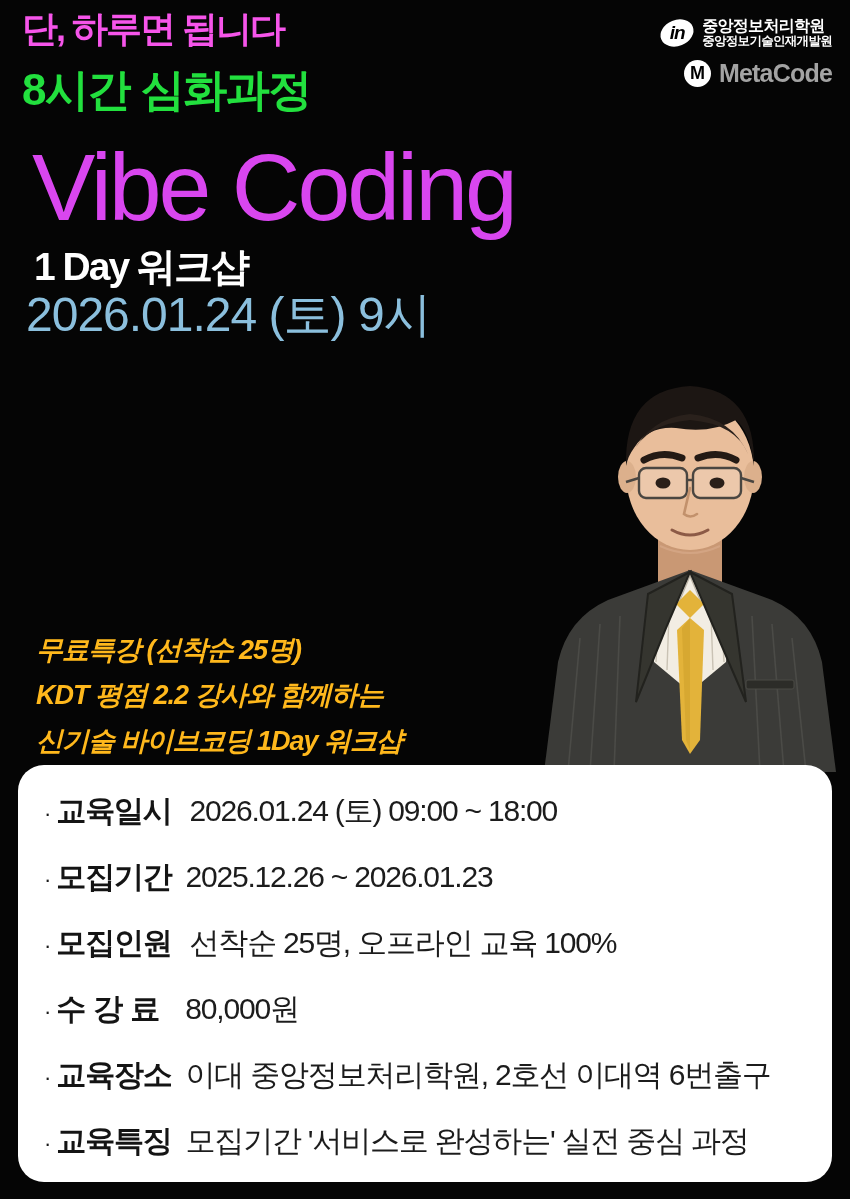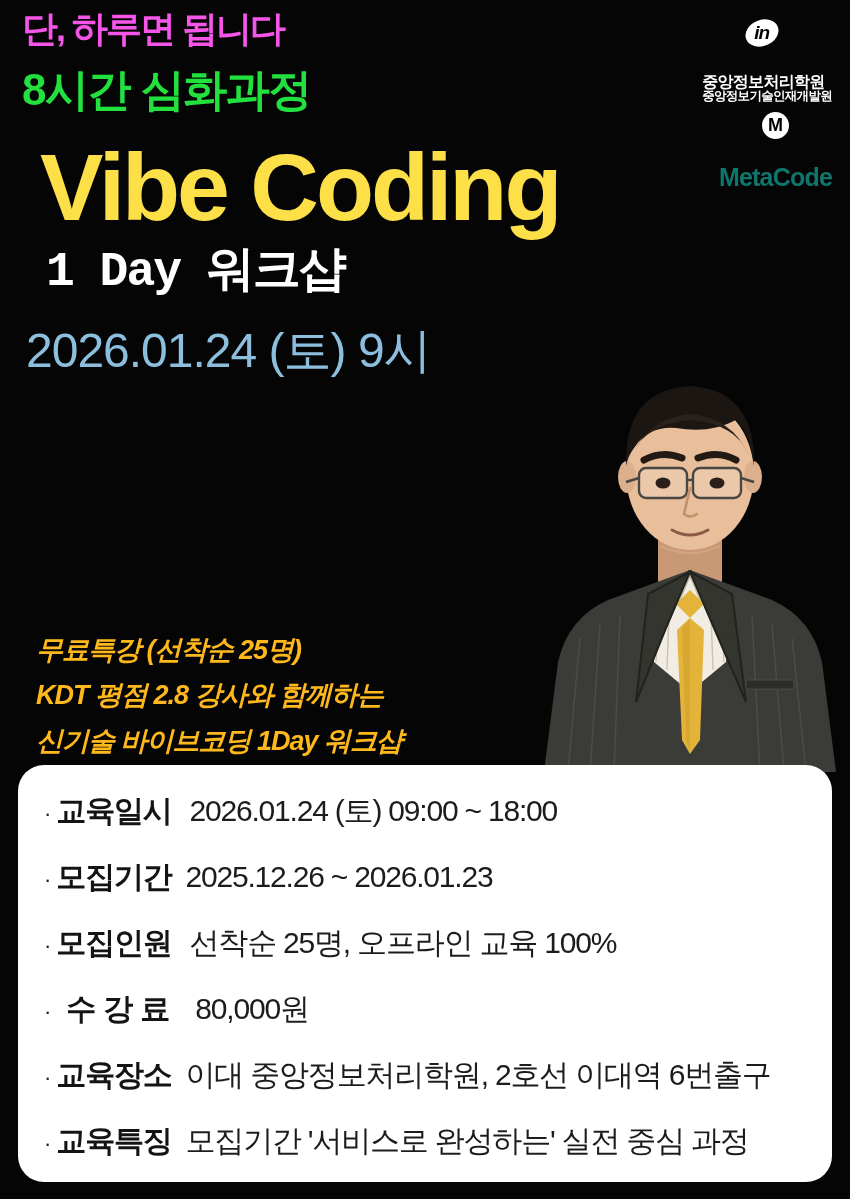--- a/index.html
+++ b/index.html
@@ -25,22 +25,21 @@
     right: 18px;
     width: 170px;
     display: flex;
     flex-direction: column;
     align-items: flex-end;
     gap: 9px;
   }
   .logo-row {
     display: flex;
     align-items: center;
-    gap: 24px;
-    flex-direction: column;
+    gap: 8px;
   }
   .logo-mark-cha {
     width: 34px;
     height: 34px;
     position: relative;
     flex: 0 0 auto;
   }
   .logo-mark-cha .blob {
     position: absolute;
     left: 0; top: 4px;
@@ -62,21 +61,20 @@
     font-weight: 700;
     font-style: italic;
     color: #000000;
     letter-spacing: -1px;
   }
   .cha-text {
     display: flex;
     flex-direction: column;
     line-height: 1.02;
     color: #ffffff;
-    margin-left: 11px;
   }
   .cha-line1 {
     font-size: 16px;
     font-weight: 700;
     letter-spacing: -0.7px;
     white-space: nowrap;
   }
   .cha-line2 {
     font-size: 12.5px;
     font-weight: 700;
@@ -93,21 +91,21 @@
     display: flex;
     align-items: center;
     justify-content: center;
     font-size: 18px;
     font-weight: 700;
     flex: 0 0 auto;
   }
   .meta-text {
     font-size: 25px;
     font-weight: 700;
-    color: #0f766e;
+    color: #a3a3a3;
     letter-spacing: -0.8px;
     white-space: nowrap;
   }
 
   
   .headline {
     position: absolute;
     left: 22px;
     top: 8px;
     width: 660px;
@@ -124,41 +122,39 @@
     margin-top: 15px;
     font-size: 44px;
     font-weight: 700;
     color: #22E03E;
     letter-spacing: -1.5px;
     line-height: 1.15;
     white-space: nowrap;
   }
   .title-main {
     margin-top: 22px;
-    margin-left: 18px;
+    margin-left: 10px;
     font-size: 95px;
-    font-weight: 700;
-    color: #fde047;
+    font-weight: 400;
+    color: #d946ef;
     letter-spacing: -3px;
     line-height: 1.05;
     white-space: nowrap;
   }
   .title-sub {
     margin-top: 8px;
-    margin-left: 24px;
-    font-size: 48px;
+    margin-left: 12px;
+    font-size: 39px;
     font-weight: 700;
     color: #FFFFFF;
     letter-spacing: -2px;
     line-height: 1.1;
     white-space: nowrap;
-    font-family: Liberation Mono, monospace;
   }
   .date-line {
-    margin-top: 26px;
     margin-left: 4px;
     font-size: 48px;
     font-weight: 400;
     color: #8BBFDD;
     letter-spacing: -1px;
     line-height: 1.1;
     white-space: nowrap;
   }
 
   
@@ -218,21 +214,20 @@
   }
   .row-label {
     font-size: 30px;
     font-weight: 700;
     color: #141414;
     letter-spacing: -1.2px;
     flex: 0 0 auto;
   }
   .row-label.spaced {
     letter-spacing: 7px;
-    margin-left: 10px;
   }
   .row-gap-a { width: 18px; flex: 0 0 auto; }
   .row-gap-b { width: 14px; flex: 0 0 auto; }
   .row-value {
     font-size: 30px;
     font-weight: 400;
     color: #1C1C1C;
     letter-spacing: -1.2px;
   }
 </style>
@@ -264,21 +259,21 @@
   <div class="headline">
     <div class="tagline-pink">단, 하루면 됩니다</div>
     <div class="tagline-green">8시간 심화과정</div>
     <div class="title-main">Vibe Coding</div>
     <div class="title-sub">1 Day 워크샵</div>
     <div class="date-line">2026.01.24 (토) 9시</div>
   </div>
 
   <div class="promo-block">
     <div class="promo-line">무료특강 (선착순 25명)</div>
-    <div class="promo-line">KDT 평점 2.8 강사와 함께하는</div>
+    <div class="promo-line">KDT 평점 2.2 강사와 함께하는</div>
     <div class="promo-line">신기술 바이브코딩 1Day 워크샵</div>
   </div>
 
   <div class="instructor">
     <svg width="300" height="410" viewBox="0 0 300 410" xmlns="http://www.w3.org/2000/svg">
       <defs>
         <clipPath id="bodyclip">
             <rect x="0" y="0" width="300" height="410"></rect>
           </clipPath>
       </defs>

